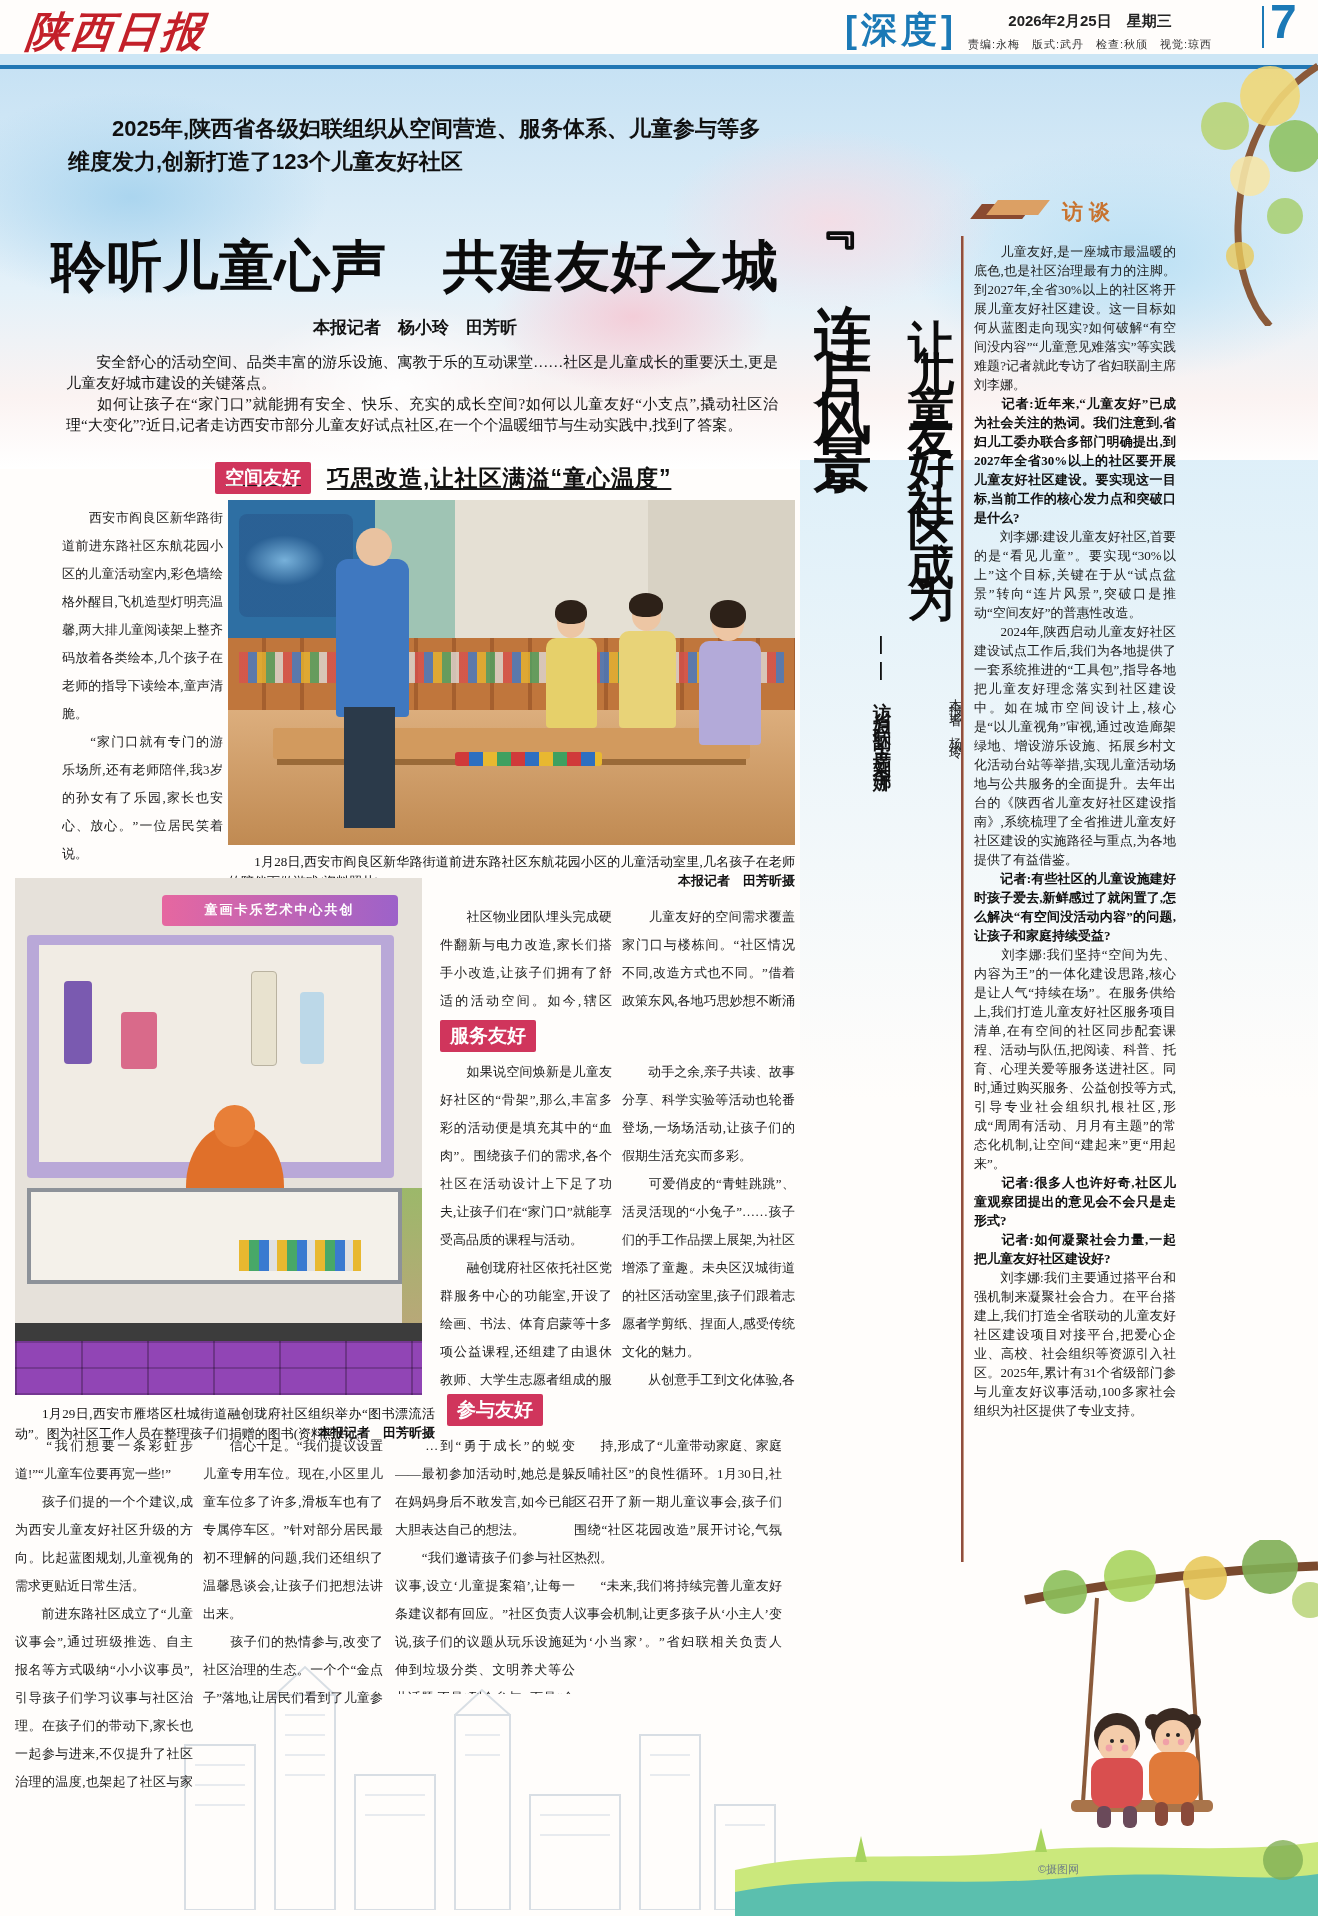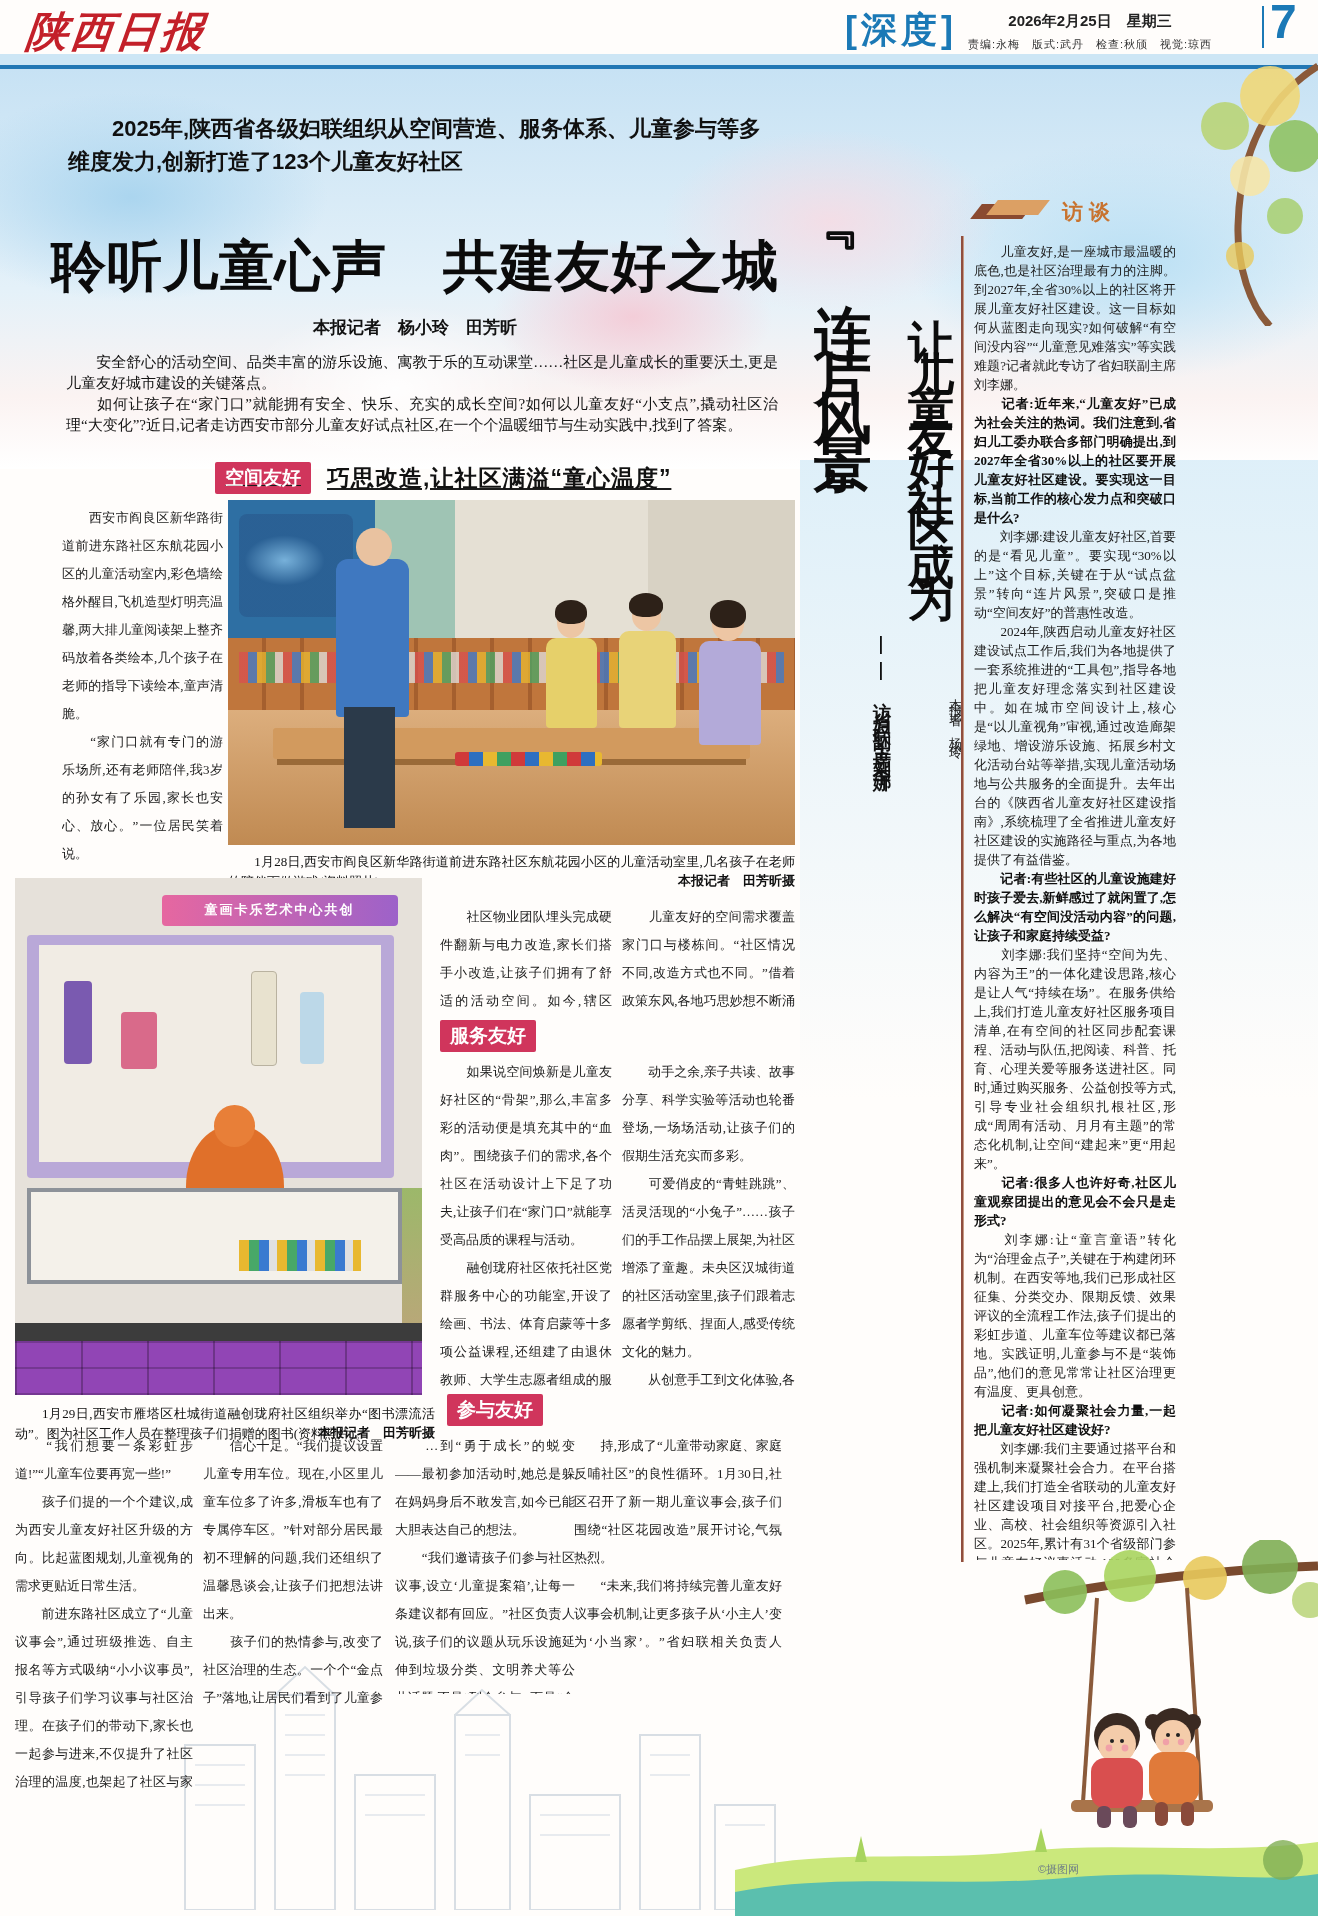--- a/index.html
+++ b/index.html
@@ -256,21 +256,20 @@
 </div>
 
 <div class="abs itv-body">
   <div>　　儿童友好,是一座城市最温暖的底色,也是社区治理最有力的注脚。到2027年,全省30%以上的社区将开展儿童友好社区建设。这一目标如何从蓝图走向现实?如何破解“有空间没内容”“儿童意见难落实”等实践难题?记者就此专访了省妇联副主席刘李娜。</div>
   <div class="qa-q">　　记者:近年来,“儿童友好”已成为社会关注的热词。我们注意到,省妇儿工委办联合多部门明确提出,到2027年全省30%以上的社区要开展儿童友好社区建设。要实现这一目标,当前工作的核心发力点和突破口是什么?</div>
   <div>　　刘李娜:建设儿童友好社区,首要的是“看见儿童”。要实现“30%以上”这个目标,关键在于从“试点盆景”转向“连片风景”,突破口是推动“空间友好”的普惠性改造。
 　　2024年,陕西启动儿童友好社区建设试点工作后,我们为各地提供了一套系统推进的“工具包”,指导各地把儿童友好理念落实到社区建设中。如在城市空间设计上,核心是“以儿童视角”审视,通过改造廊架绿地、增设游乐设施、拓展乡村文化活动台站等举措,实现儿童活动场地与公共服务的全面提升。去年出台的《陕西省儿童友好社区建设指南》,系统梳理了全省推进儿童友好社区建设的实施路径与重点,为各地提供了有益借鉴。</div>
   <div class="qa-q">　　记者:有些社区的儿童设施建好时孩子爱去,新鲜感过了就闲置了,怎么解决“有空间没活动内容”的问题,让孩子和家庭持续受益?</div>
   <div>　　刘李娜:我们坚持“空间为先、内容为王”的一体化建设思路,核心是让人气“持续在场”。在服务供给上,我们打造儿童友好社区服务项目清单,在有空间的社区同步配套课程、活动与队伍,把阅读、科普、托育、心理关爱等服务送进社区。同时,通过购买服务、公益创投等方式,引导专业社会组织扎根社区,形成“周周有活动、月月有主题”的常态化机制,让空间“建起来”更“用起来”。</div>
   <div class="qa-q">　　记者:很多人也许好奇,社区儿童观察团提出的意见会不会只是走形式?</div>
-  <div>　　刘李娜:让“童言童语”转化为“治理金点子”,关键在于构建闭环机制。在西安等地,我们已形成社区征集、分类交办、限期反馈、效果评议的全流程工作法,孩子们提出的彩虹步道、儿童车位等建议都已落地。实践证明,儿童参与不是“装饰品”,他们的意见常常让社区治理更有温度、更具创意。</div>
   <div class="qa-q">　　记者:如何凝聚社会力量,一起把儿童友好社区建设好?</div>
   <div>　　刘李娜:我们主要通过搭平台和强机制来凝聚社会合力。在平台搭建上,我们打造全省联动的儿童友好社区建设项目对接平台,把爱心企业、高校、社会组织等资源引入社区。2025年,累计有31个省级部门参与儿童友好议事活动,100多家社会组织为社区提供了专业支持。</div>
 </div>
 
 <svg class="abs swingart" viewBox="0 0 583 376">
   <path d="M290 60 C380 42 480 30 583 26" stroke="#7a4a2e" stroke-width="9" fill="none"></path>
   <circle cx="330" cy="52" r="22" fill="#8cbf5a" opacity=".9"></circle>
   <circle cx="395" cy="36" r="26" fill="#a8d45e" opacity=".9"></circle>
   <circle cx="470" cy="38" r="22" fill="#e8c95c" opacity=".9"></circle>
   <circle cx="535" cy="26" r="28" fill="#7fae54" opacity=".9"></circle>

